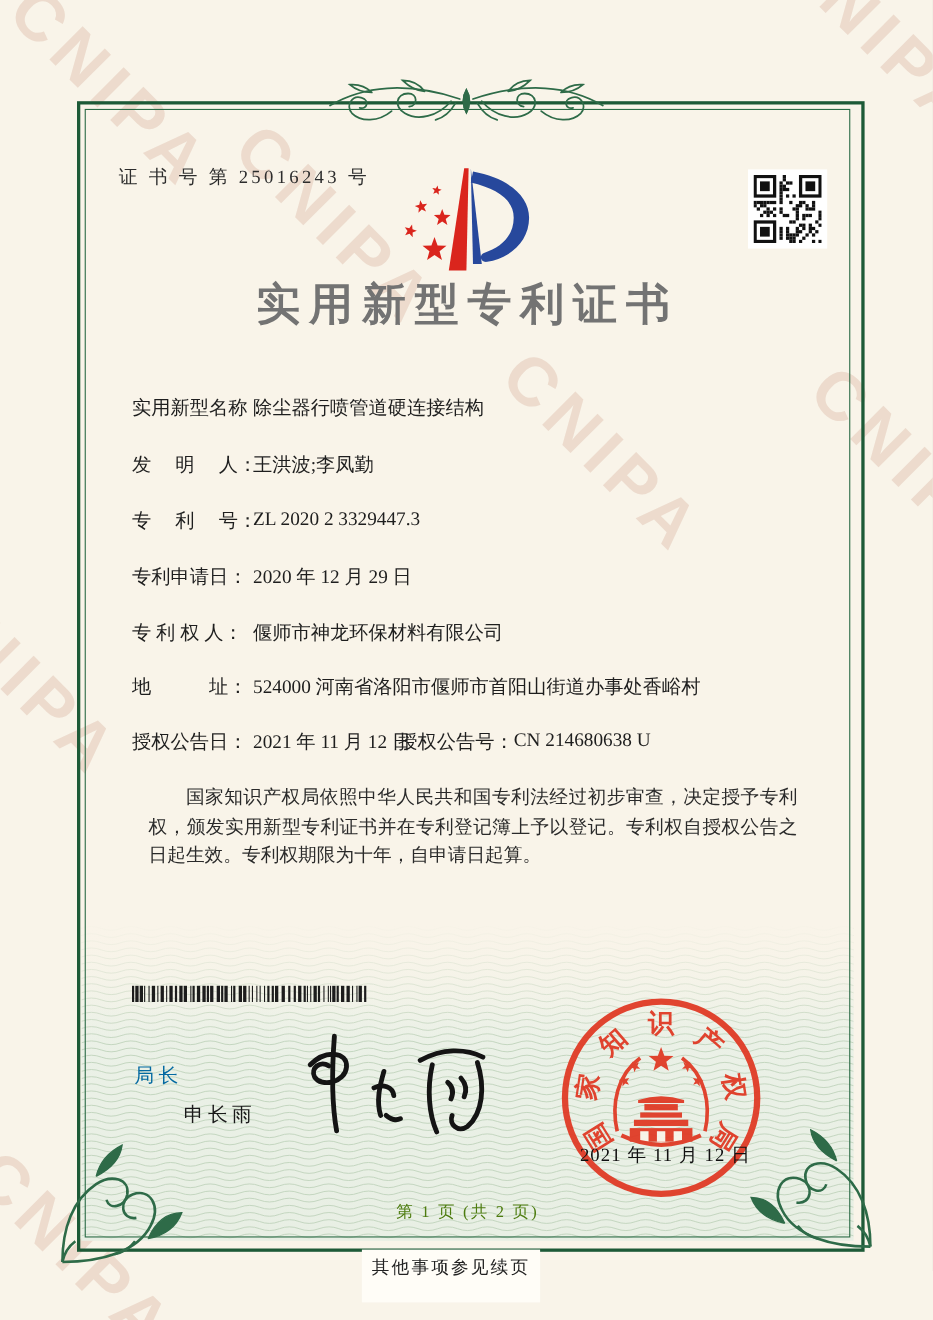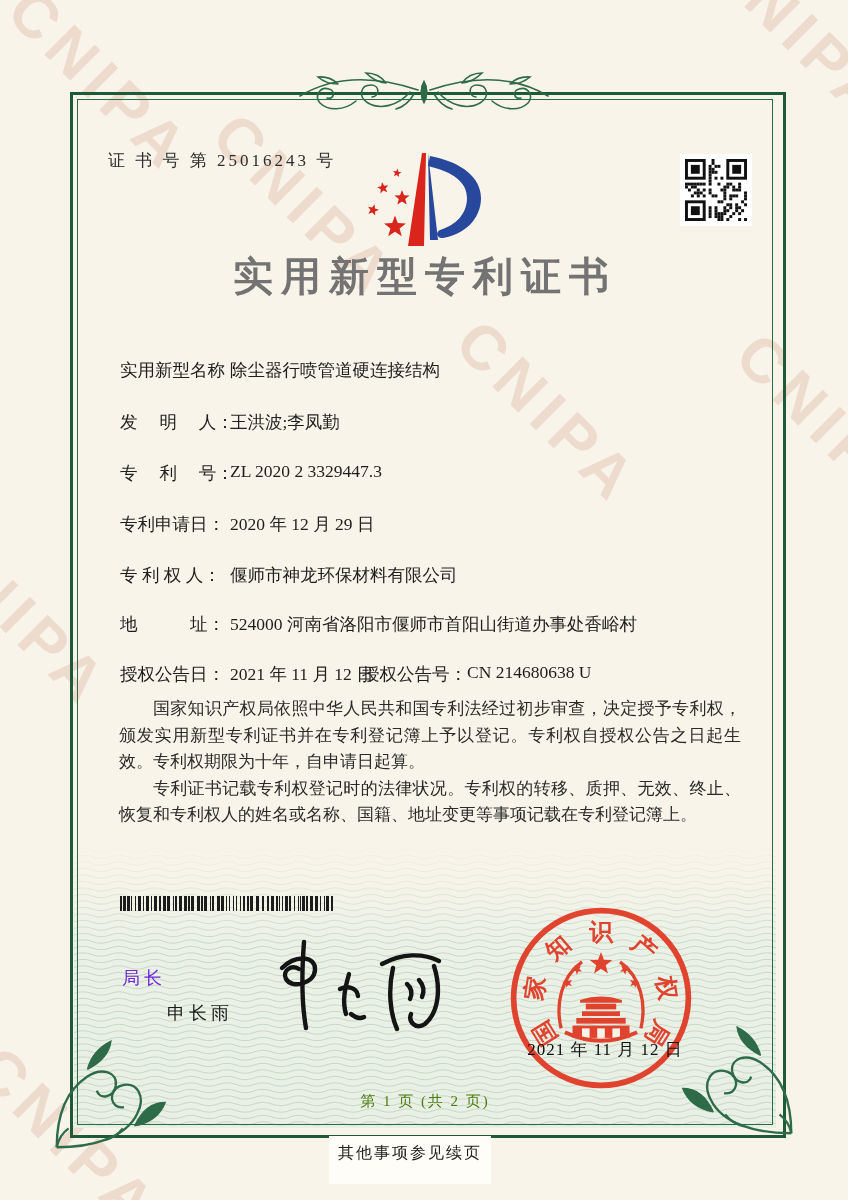--- a/index.html
+++ b/index.html
@@ -13,24 +13,24 @@
   .frame-inner{left:77px;top:99px;width:694px;height:1024px;border:1px solid #2a6b45;}
   #certNo{left:108px;top:149px;font-size:17px;letter-spacing:3px;color:#2d2d2d;}
   #title{left:70px;top:249px;width:710px;text-align:center;font-size:40px;font-weight:700;
         letter-spacing:8px;color:#737373;}
   .frow{position:absolute;font-size:17.5px;color:#1e1e1e;white-space:nowrap;}
   .flabel{position:absolute;left:120px;}
   .fvalue{position:absolute;left:230px;}
   .flabel2{position:absolute;left:362px;}
   .fvalue2{position:absolute;left:467px;}
   #paras{left:119px;top:696px;width:622px;font-size:17px;line-height:26.5px;color:#2a2a2a;text-align:justify;}
-  #paras p{margin:0;text-indent:2em;}
+  #paras p{margin:16px;text-indent:2em;}
   #waveBox{left:74px;top:838px;width:702px;height:290px;overflow:hidden;background:linear-gradient(180deg,rgba(234,240,230,0) 0%,#ebf1e7 30%,#e8efe4 100%);}
   #waveFade{left:74px;top:838px;width:702px;height:110px;background:linear-gradient(180deg,#f9f4e9 0%,rgba(249,244,233,0) 100%);}
-  #signerTitle{left:122px;top:966px;font-size:18px;letter-spacing:4px;color:#6d28d9;}
+  #signerTitle{left:122px;top:966px;font-size:18px;letter-spacing:4px;color:#0369a1;}
   #signerName{left:122px;top:1001px;font-size:18px;letter-spacing:4px;color:#1a1a1a;margin-left:45px;}
   #sealDate{left:520px;top:1038px;width:170px;font-size:17px;letter-spacing:1px;color:#101010;z-index:6;text-align:center;}
   #pageInfo{left:70px;top:1092px;width:710px;text-align:center;font-size:15px;letter-spacing:2px;color:#4d7c0f;}
   #footerNote{left:329px;top:1136px;width:162px;height:48px;line-height:33px;text-align:center;
         background:#fffdf7;font-size:16px;letter-spacing:2px;color:#222;}
   #qrBox{left:680px;top:154px;width:72px;height:72px;background:#fff;}
   svg{display:block;}
 </style>
 </head>
 <body>
@@ -284,21 +284,20 @@
   </div>
   <div class="frow" style="top:662px">
     <span class="flabel">授权公告日：</span>
     <span class="fvalue">2021 年 11 月 12 日</span>
     <span class="flabel2">授权公告号：</span>
     <span class="fvalue2">CN 214680638 U</span>
   </div>
 
   <div id="paras" class="abs">
     <p>国家知识产权局依照中华人民共和国专利法经过初步审查，决定授予专利权，颁发实用新型专利证书并在专利登记簿上予以登记。专利权自授权公告之日起生效。专利权期限为十年，自申请日起算。</p>
-    <p>专利证书记载专利权登记时的法律状况。专利权的转移、质押、无效、终止、恢复和专利权人的姓名或名称、国籍、地址变更等事项记载在专利登记簿上。</p>
   </div>
 
   <svg id="barcode" class="abs" style="left:120px;top:896px;" width="217" height="15" viewBox="0 0 217 15">
       <rect x="0" y="0" width="2" height="15" fill="#1c1c1c"></rect>
       <rect x="3" y="0" width="3" height="15" fill="#1c1c1c"></rect>
       <rect x="7" y="0" width="3" height="15" fill="#1c1c1c"></rect>
       <rect x="11" y="0" width="1" height="15" fill="#1c1c1c"></rect>
       <rect x="15" y="0" width="1" height="15" fill="#1c1c1c"></rect>
       <rect x="18" y="0" width="3" height="15" fill="#1c1c1c"></rect>
       <rect x="23" y="0" width="1" height="15" fill="#1c1c1c"></rect>

